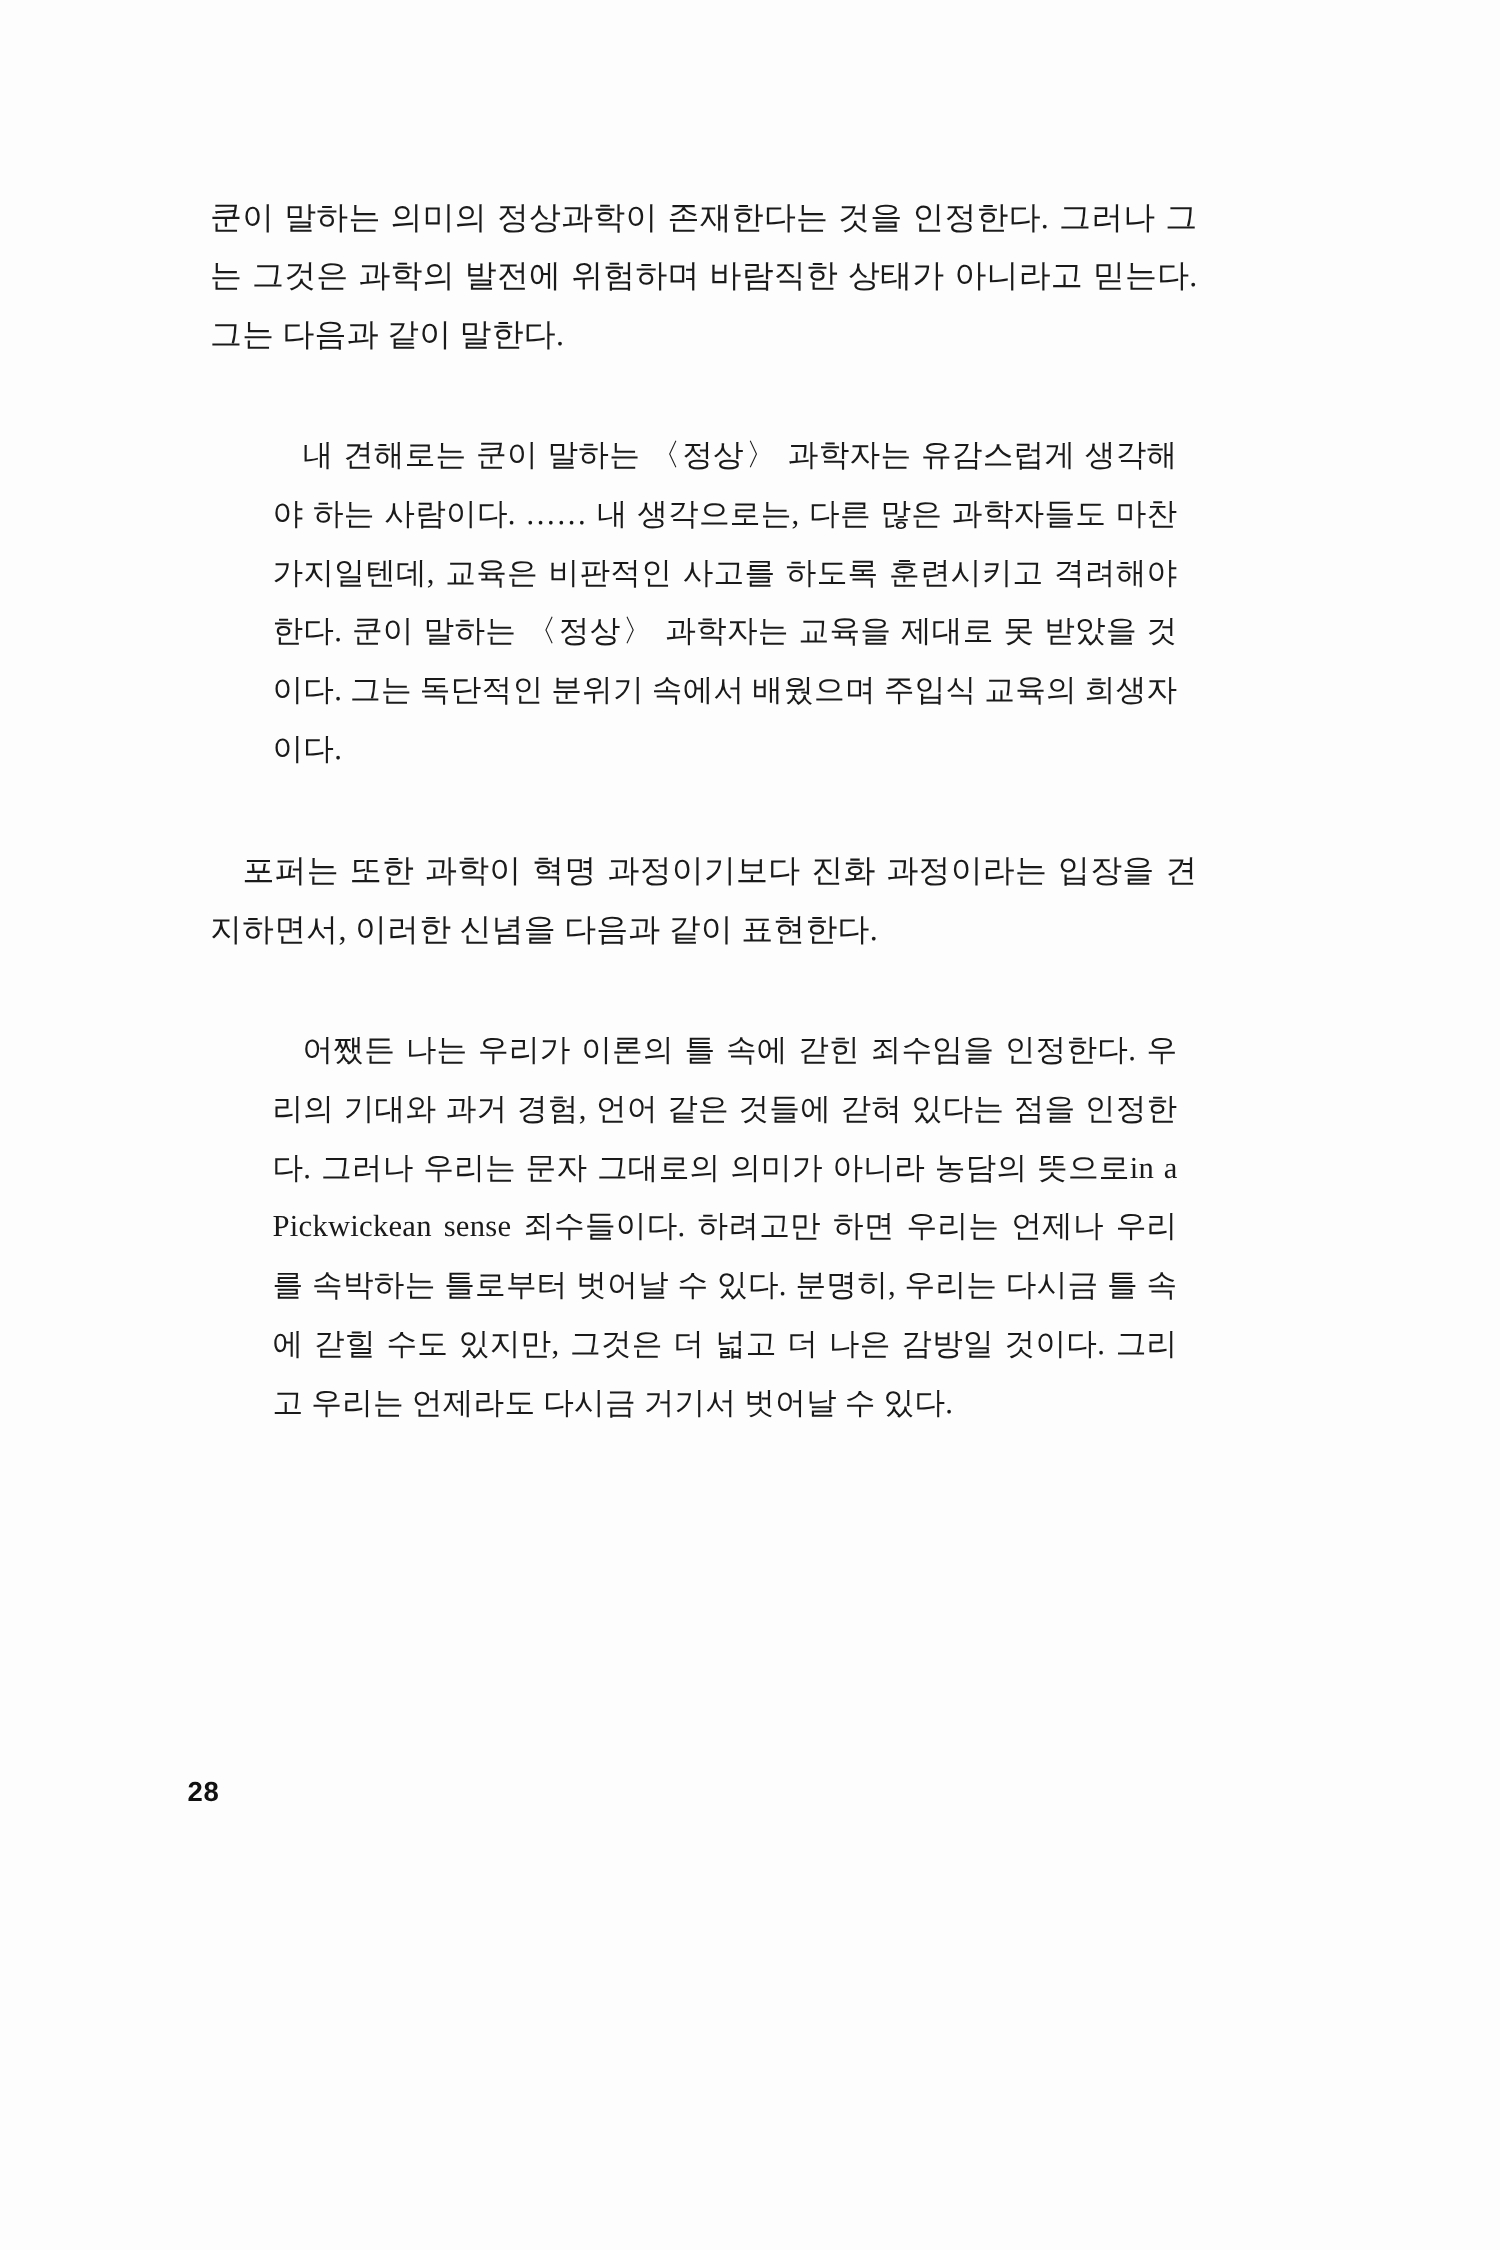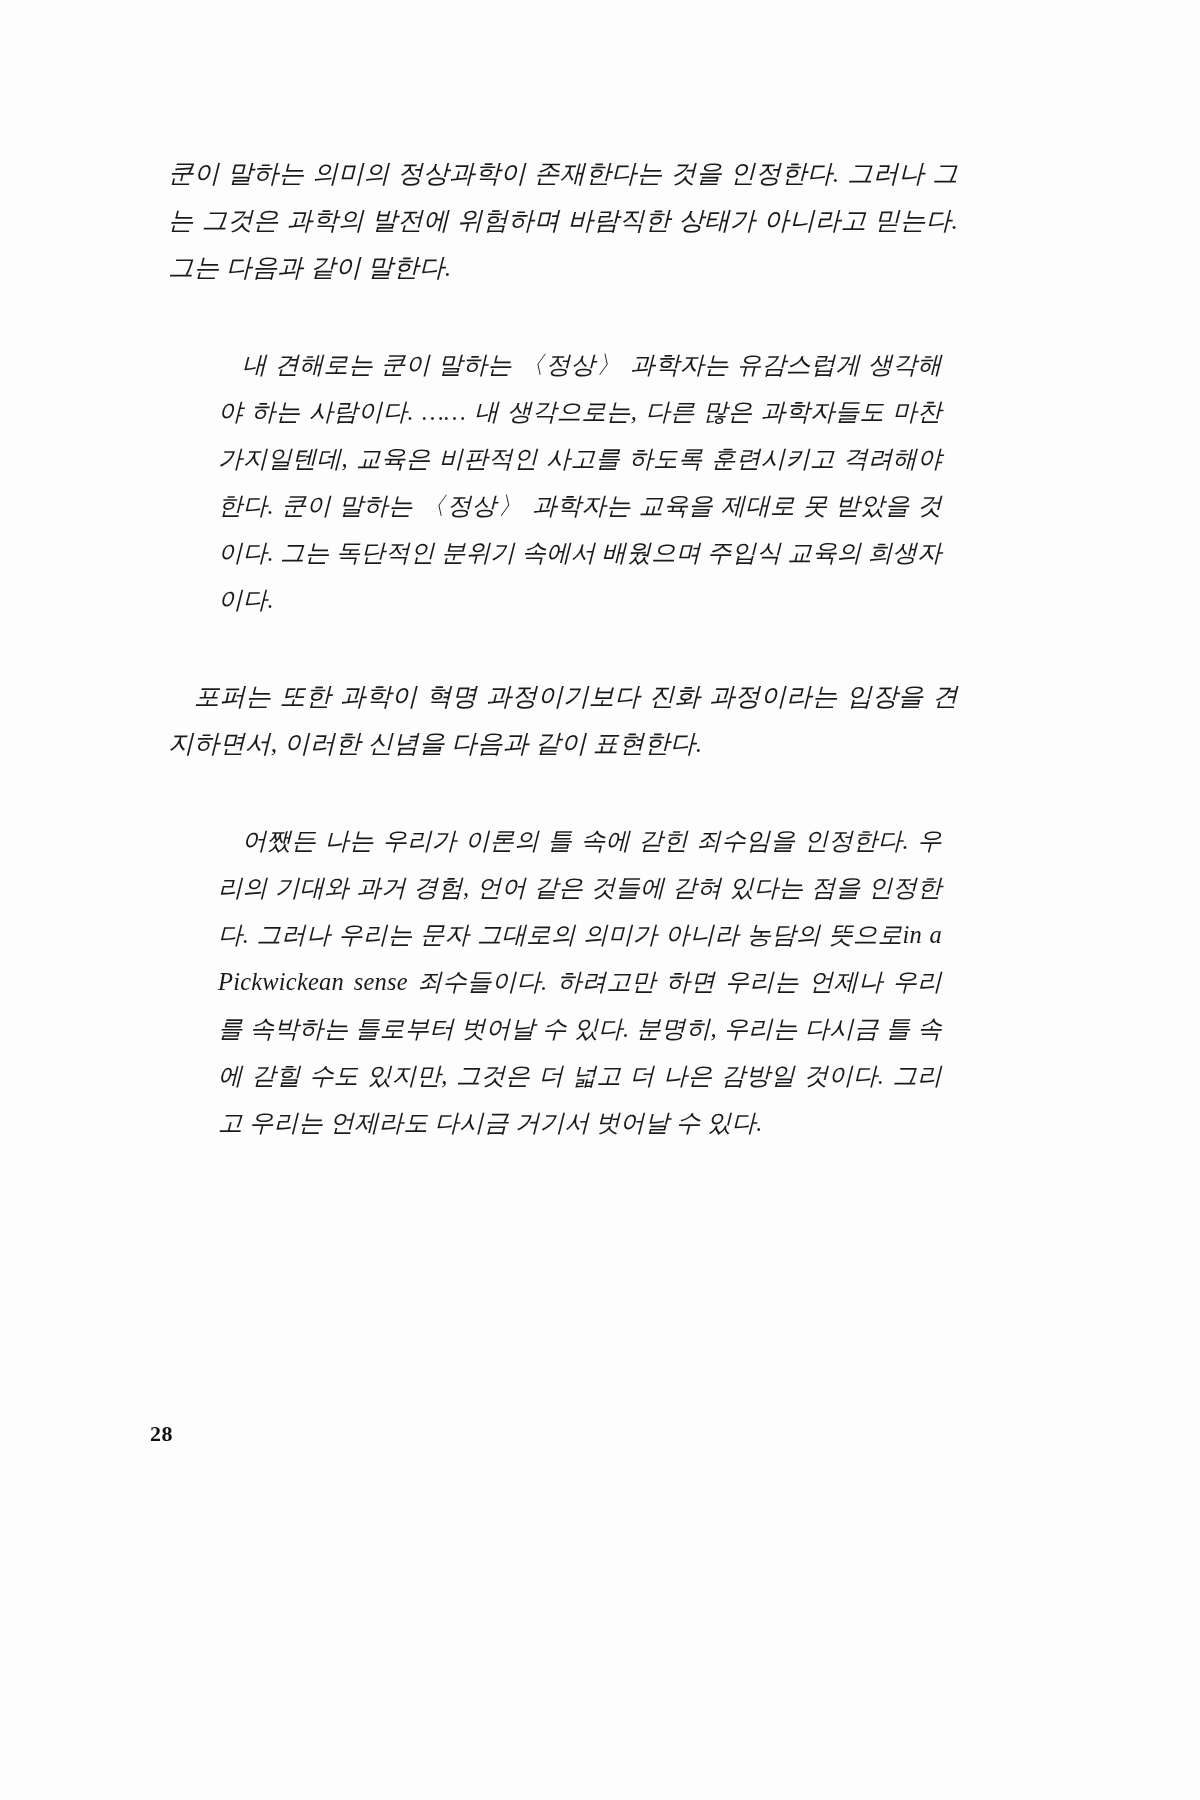--- a/index.html
+++ b/index.html
@@ -21,21 +21,20 @@
     top: 0;
     width: 1200px;
     height: 1800px;
     background: #fdfdfd;
   }
   .content {
     position: absolute;
     left: 168px;
     top: 150px;
     width: 790px;
-    font-style: italic;
   }
   p {
     margin: 0;
     font-size: 25.5px;
     line-height: 47px;
     text-align: justify;
     text-justify: inter-character;
     letter-spacing: 0.2px;
     color: #1a1a1a;
   }
@@ -55,21 +54,21 @@
     line-height: 47px;
     text-align: justify;
     text-justify: inter-character;
     color: #1a1a1a;
     text-indent: 24px;
   }
   .page-number {
     position: absolute;
     left: 150px;
     top: 1421px;
-    font-family: Liberation Serif, serif;
+    font-family: Liberation Sans, sans-serif;
     font-weight: bold;
     font-size: 22px;
     color: #111111;
     letter-spacing: 0.5px;
   }
 </style>
 </head>
 <body>
 
 <div class="page">

